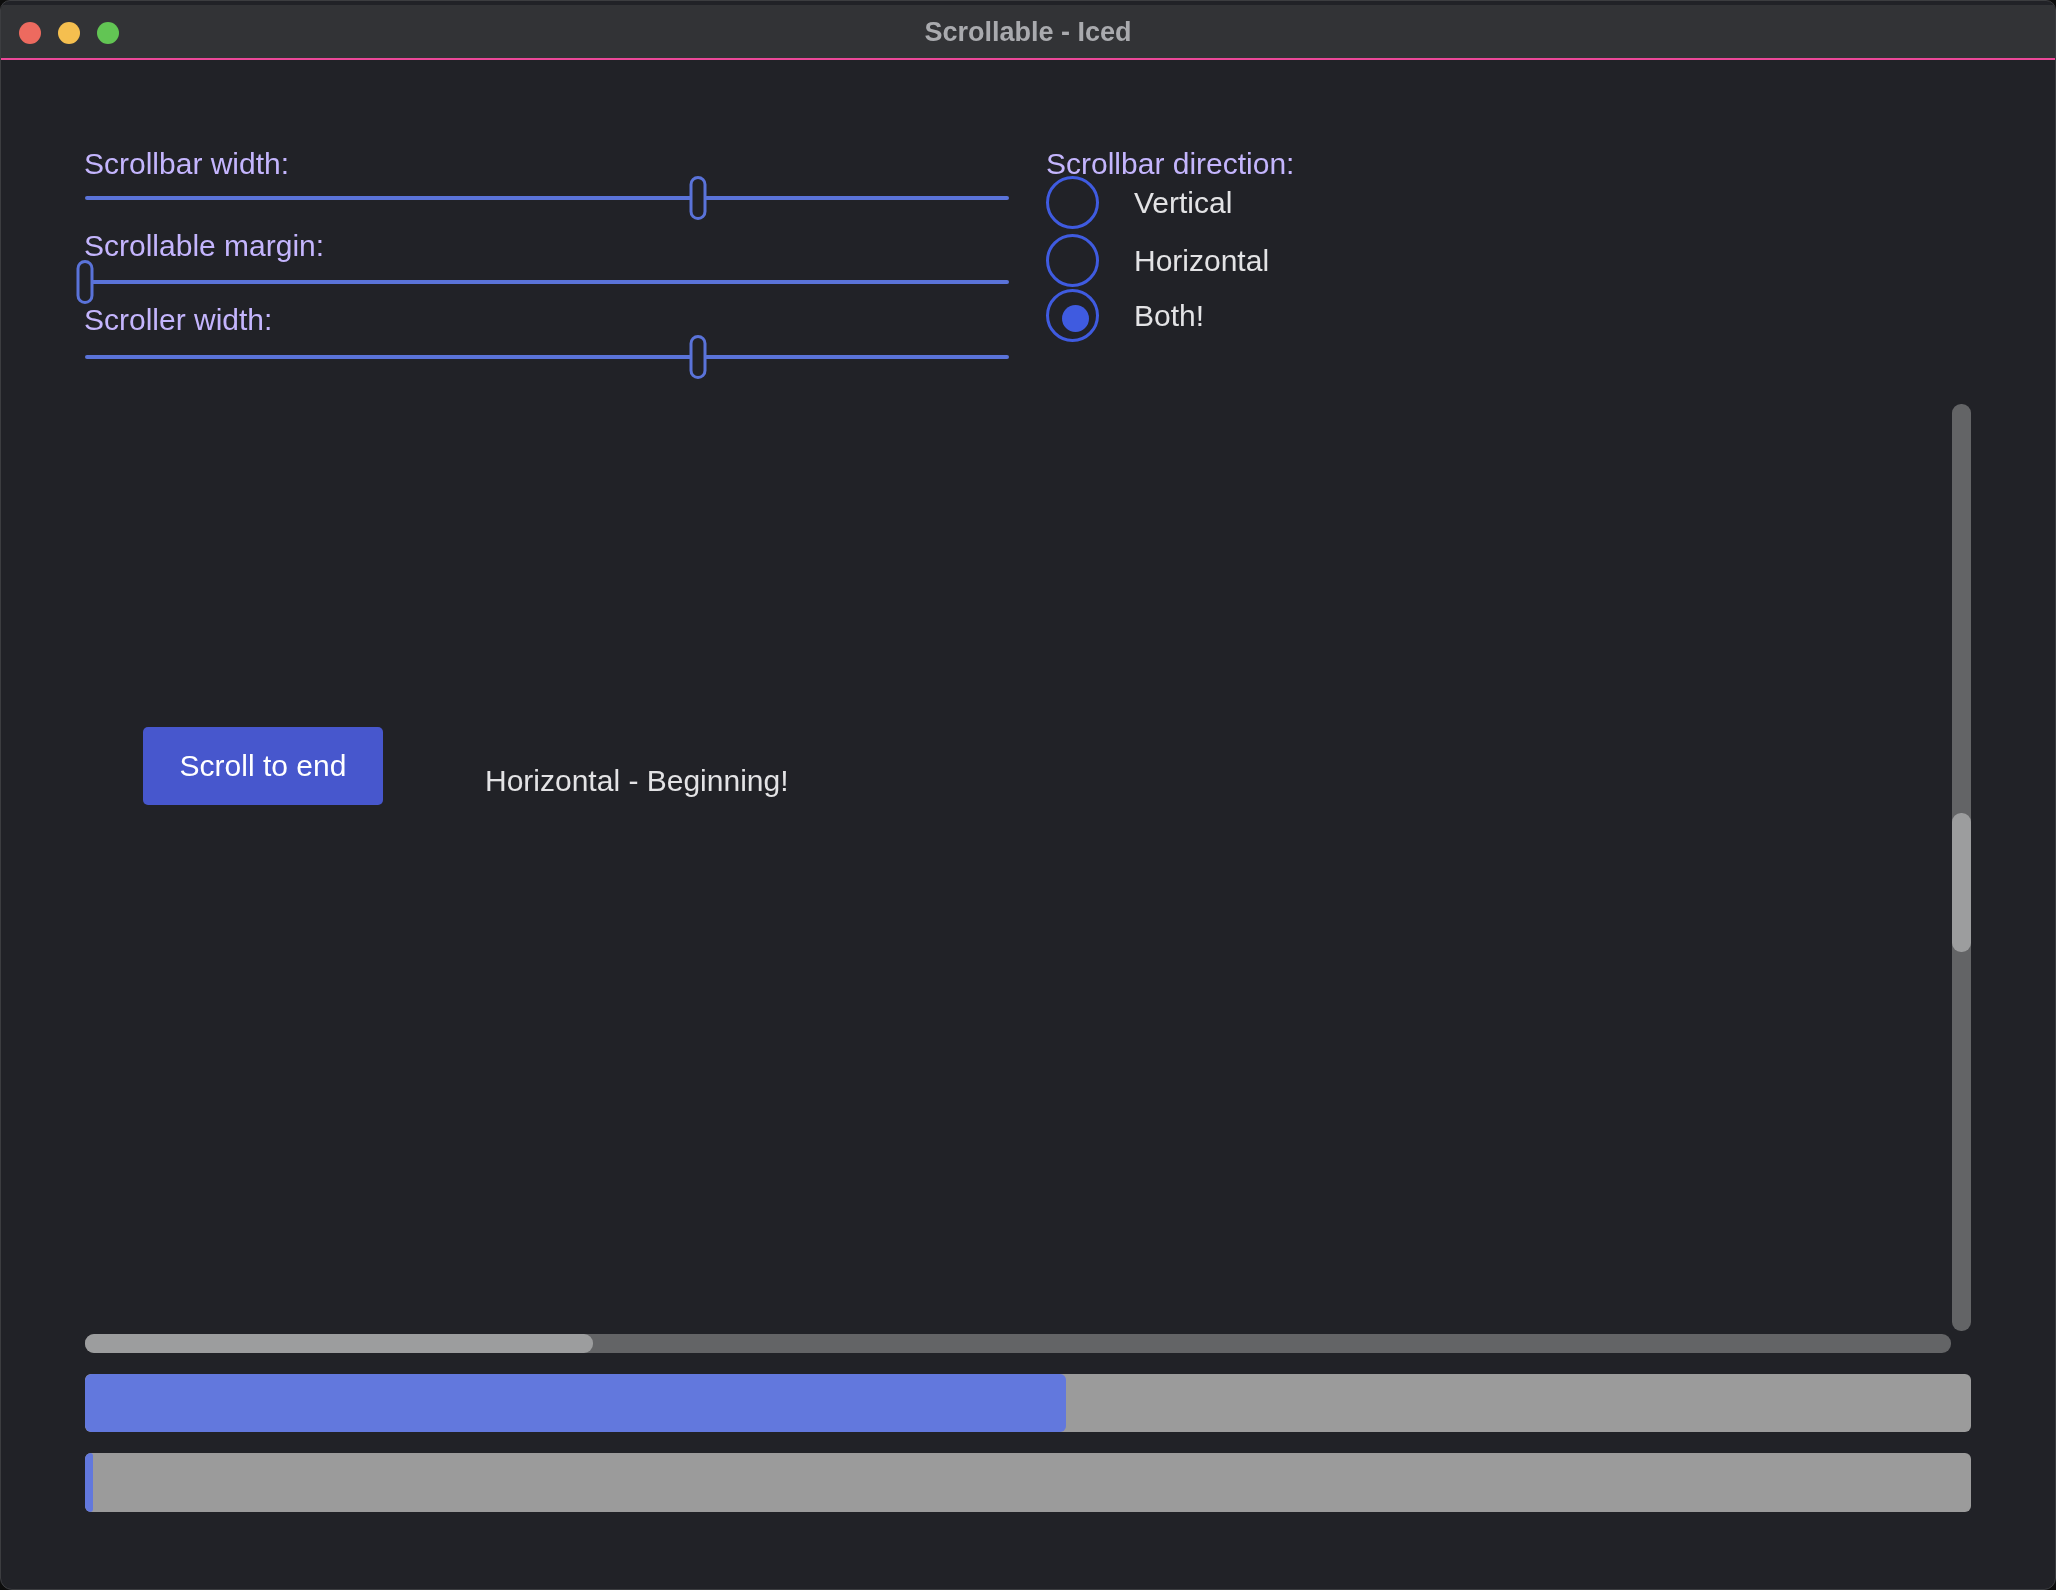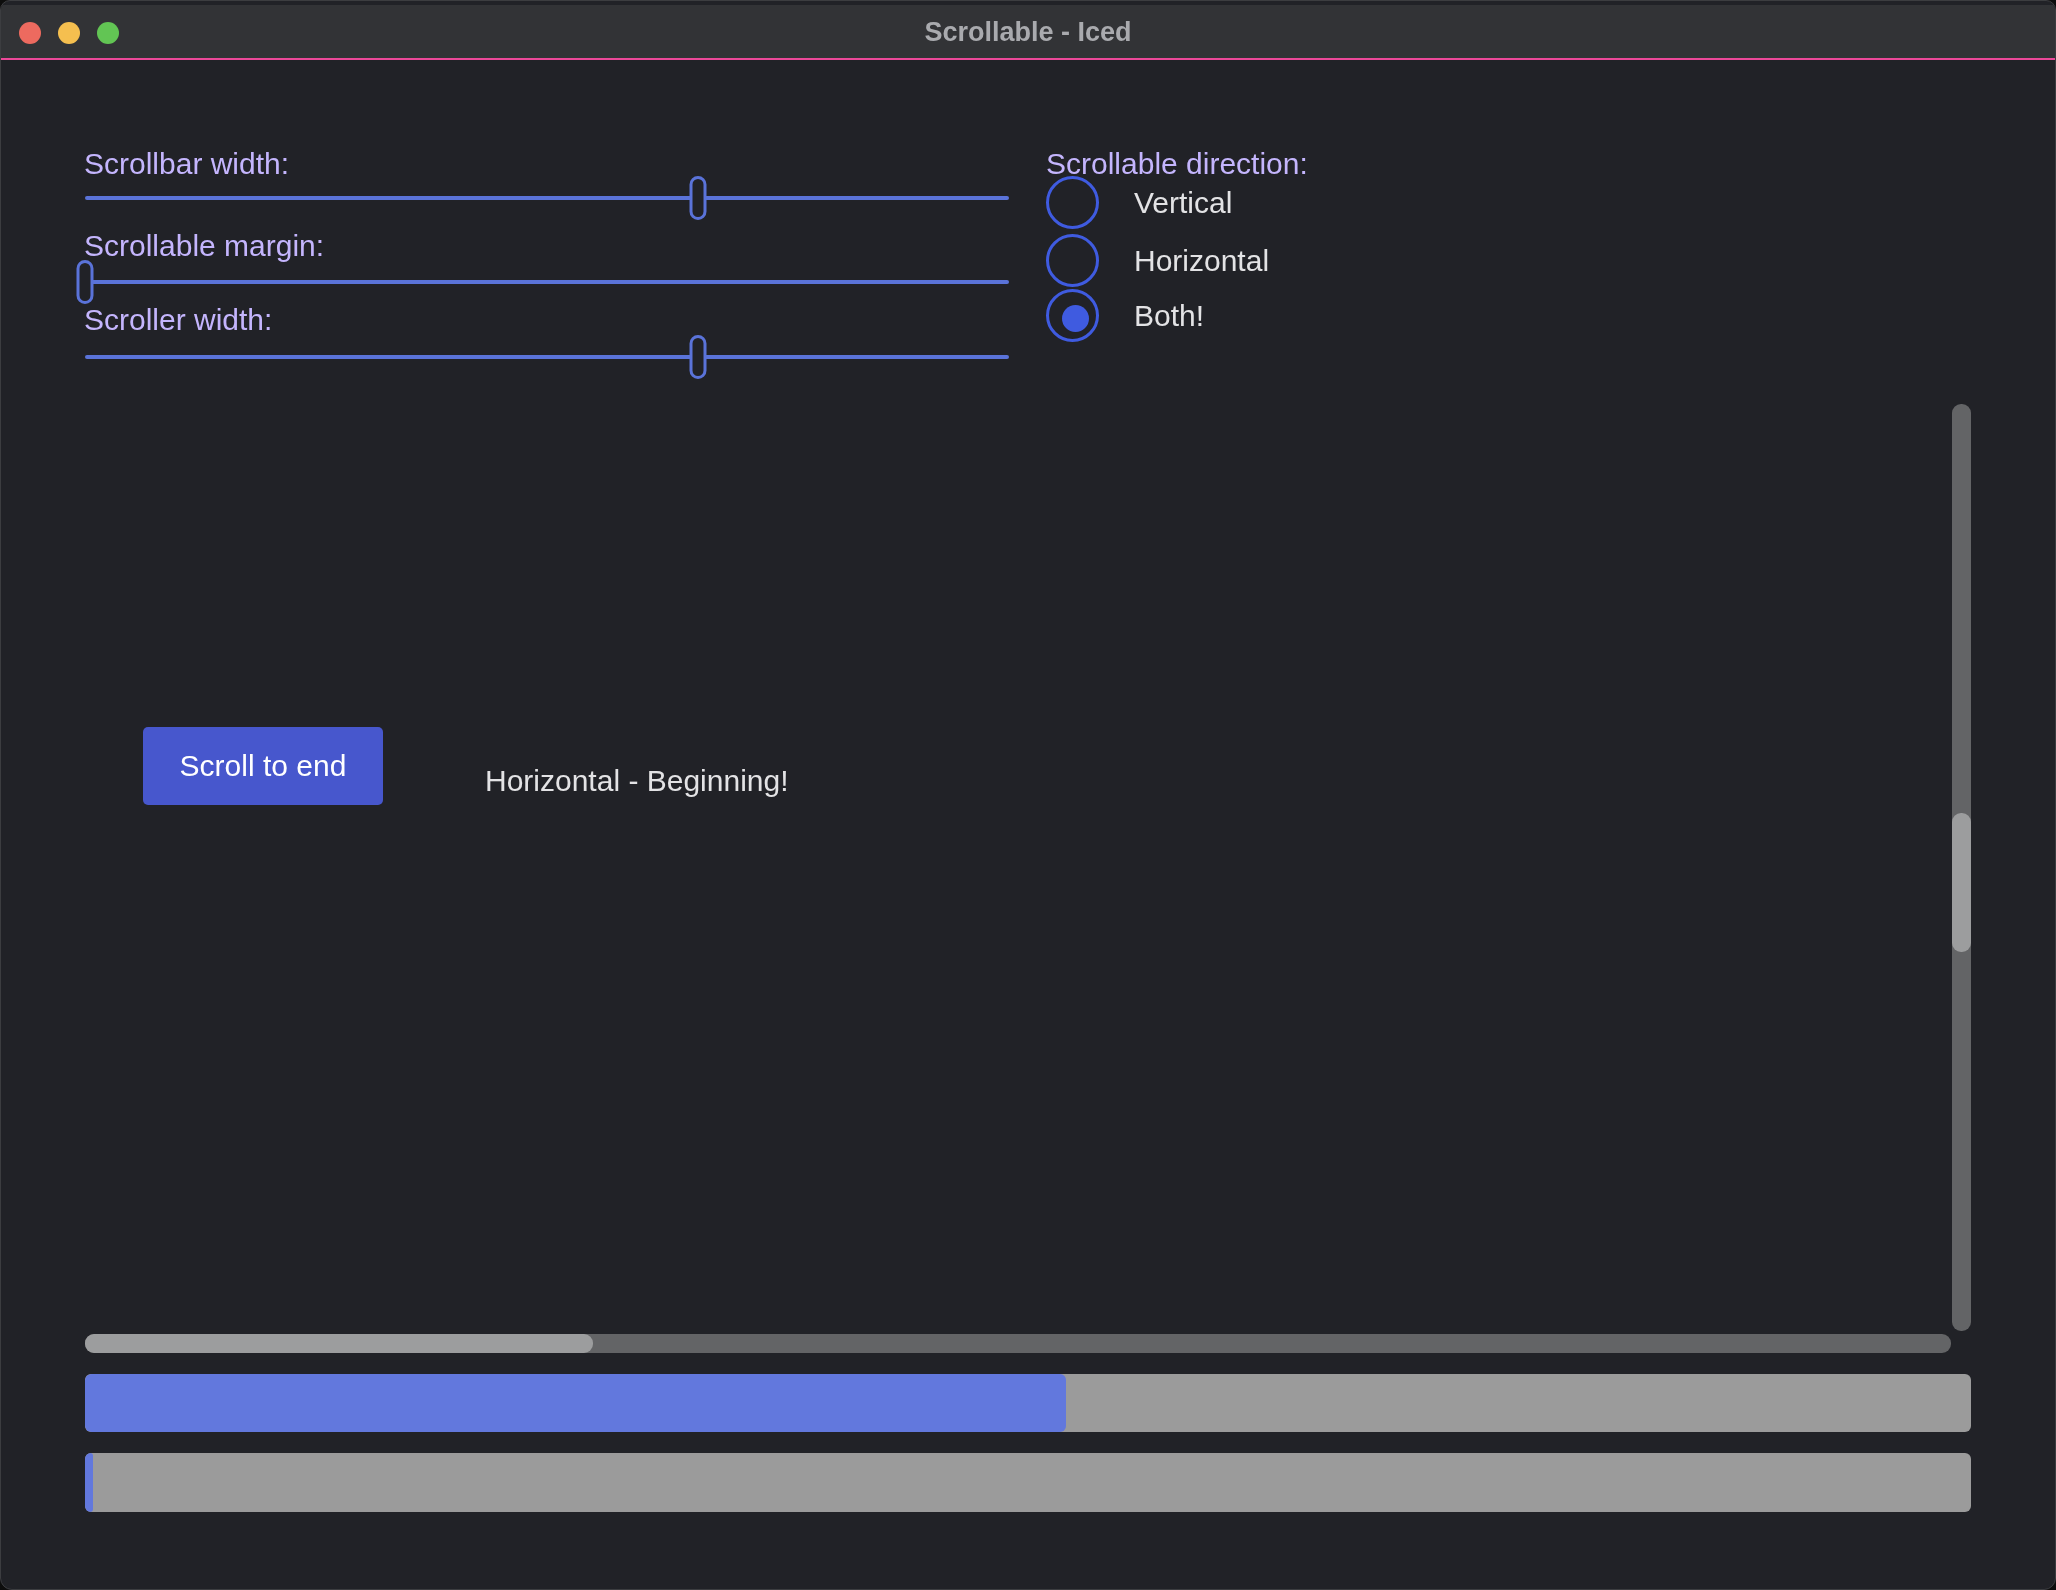--- a/index.html
+++ b/index.html
@@ -77,21 +77,21 @@
     <div class="rail"></div>
     <div class="handle" style="left: 0%;"></div>
   </div>
 
   <div class="lbl" style="left:83px;top:302px;">Scroller width:</div>
   <div class="slider slider3">
     <div class="rail"></div>
     <div class="handle" style="left: 66.3%;"></div>
   </div>
 
-  <div class="lbl" style="left:1045px;top:146px;">Scrollable direction:</div>
+  <div class="lbl" style="left:1045px;top:146px;">Scrollbar direction:</div>
 
   <div class="radio-row radio1">
     <div class="circle"></div>
     <div class="rlabel">Vertical</div>
   </div>
   <div class="radio-row radio2">
     <div class="circle"></div>
     <div class="rlabel">Horizontal</div>
   </div>
   <div class="radio-row radio3 selected">

